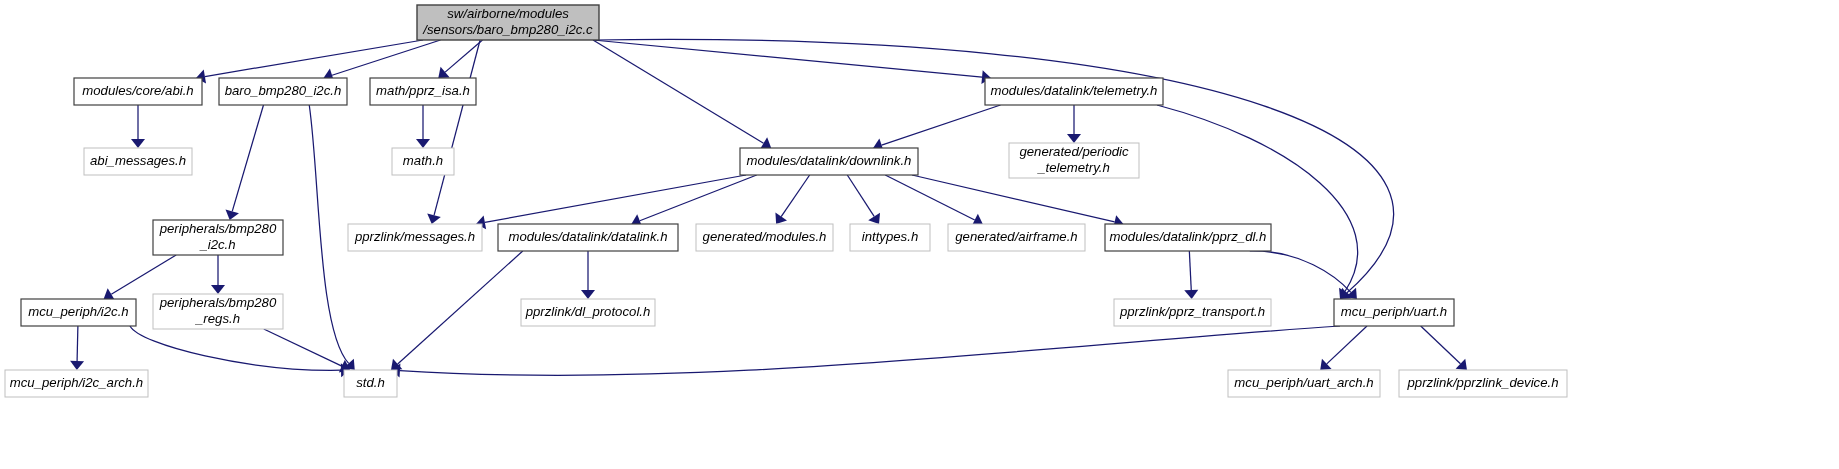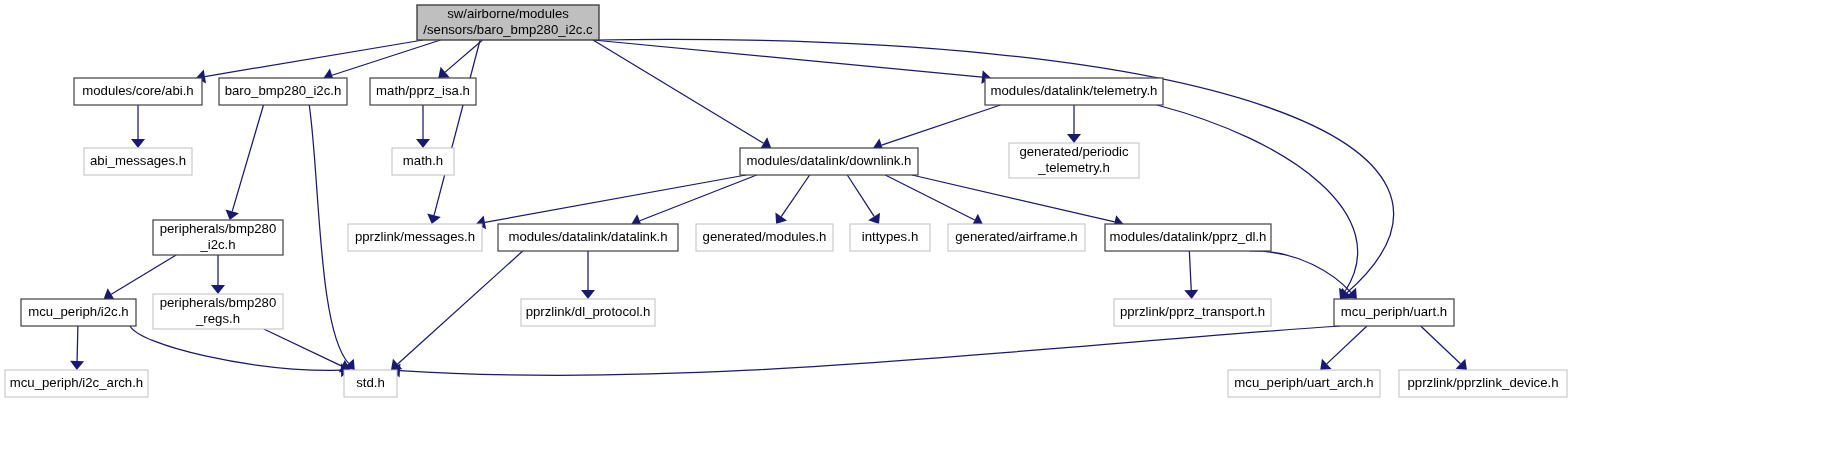--- a/index.html
+++ b/index.html
@@ -10,20 +10,21 @@
   body {
     width: 1839px;
     height: 469px;
     overflow: hidden;
     font-family: "Liberation Sans", sans-serif;
   }
   #graph-root {
     position: relative;
     width: 1839px;
     height: 469px;
+    font-style: italic;
   }
   svg#depgraph {
     display: block;
     width: 1839px;
     height: 469px;
   }
   .node-box {
     fill: #ffffff;
     stroke: #bfbfbf;
     stroke-width: 1;

